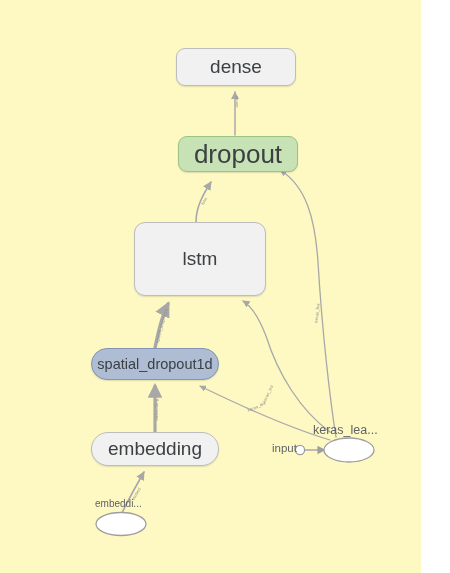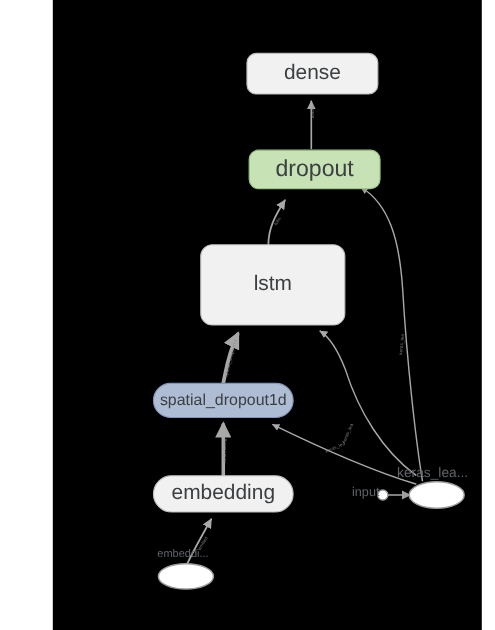--- a/index.html
+++ b/index.html
@@ -6,25 +6,24 @@
   html, body {
     margin: 0;
     padding: 0;
     background: #ffffff;
   }
   body {
     font-family: "Liberation Sans", sans-serif;
   }
   #canvas {
     position: relative;
-    width: 390px;
+    width: 421px;
     height: 573px;
-    background: #000000;
+    background: #fef9c3;
     overflow: hidden;
-    margin-left: 48px;
   }
   #graph-svg {
     position: absolute;
     left: 0;
     top: 0;
     width: 450px;
     height: 573px;
   }
   
   .node {
@@ -53,21 +52,21 @@
     border: 1.4px solid #8496b5;
     box-shadow: 0 1px 1.5px rgba(0,0,0,0.12);
   }
 
   #node-dense {
     left: 176px; top: 48px; width: 120px; height: 38px;
     border-radius: 9px; font-size: 19px;
   }
   #node-dropout {
     left: 178px; top: 136px; width: 120px; height: 36px;
-    border-radius: 9px; font-size: 21px;
+    border-radius: 9px; font-size: 26px;
   }
   #node-lstm {
     left: 134px; top: 222px; width: 132px; height: 74px;
     border-radius: 11px; font-size: 19px;
   }
   #node-spatial-dropout1d {
     left: 91px; top: 348px; width: 128px; height: 32px;
     border-radius: 16px; font-size: 14.5px;
   }
   #node-embedding {

